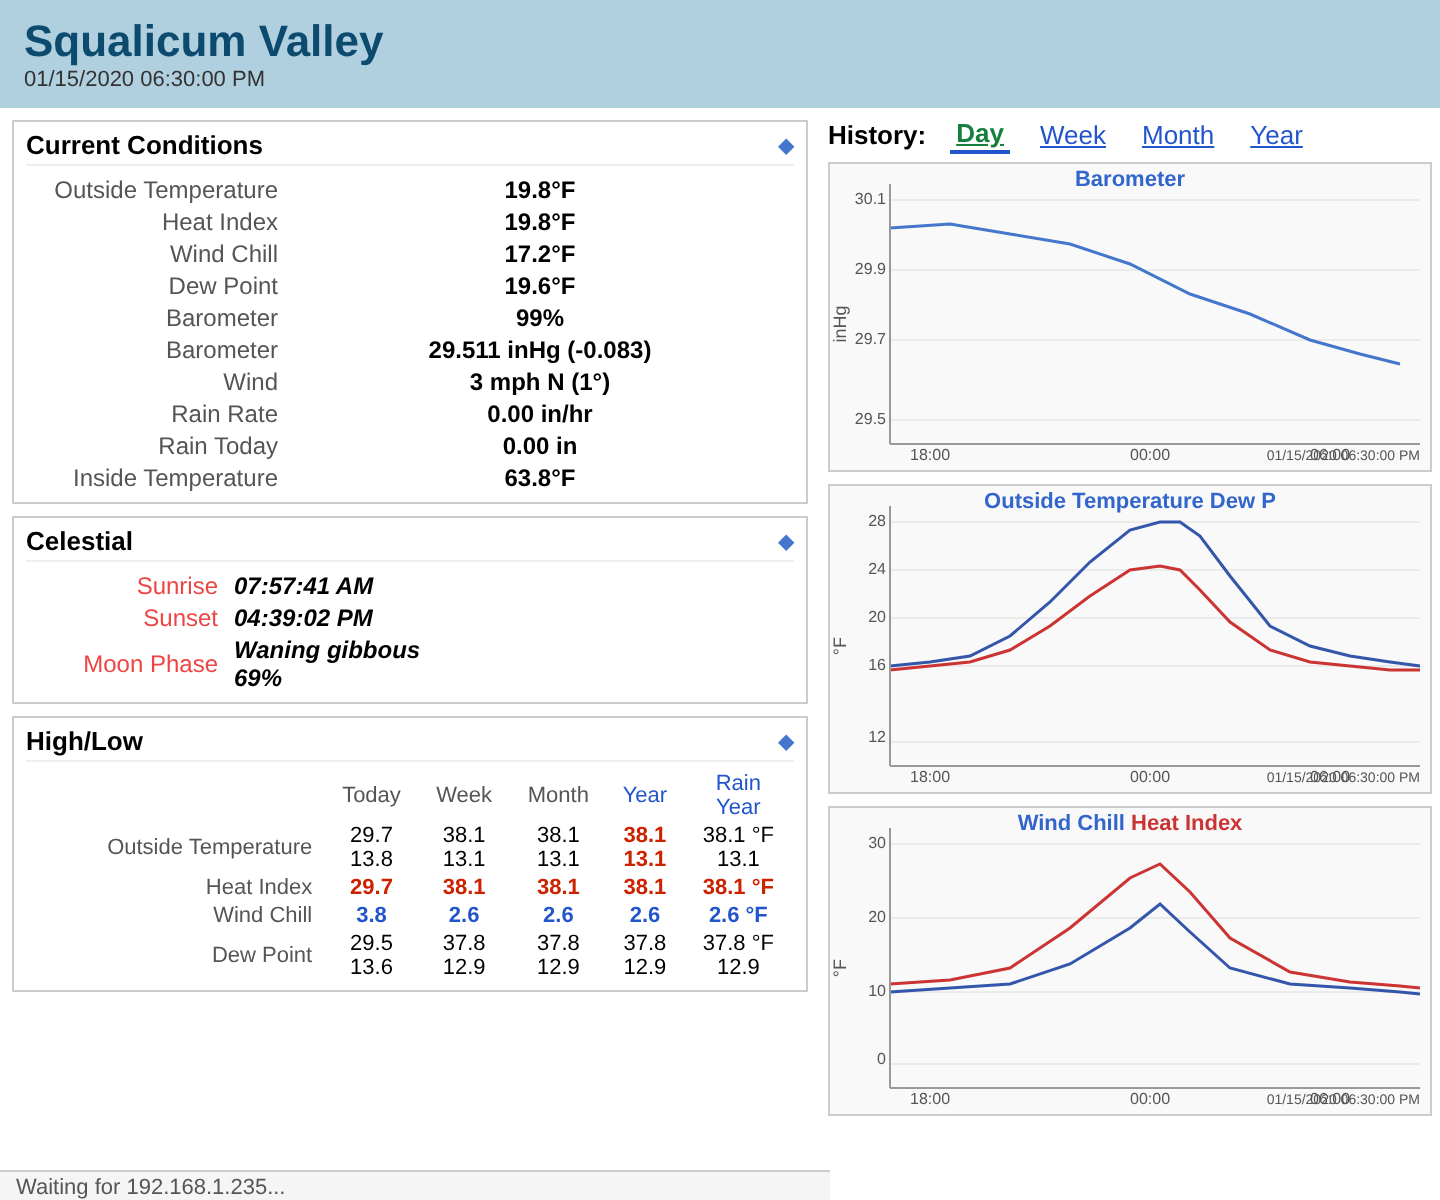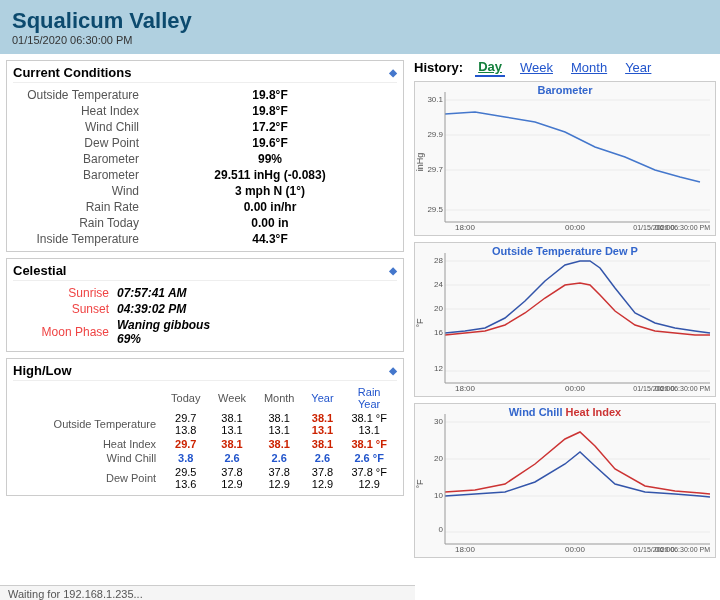--- a/index.html
+++ b/index.html
@@ -110,21 +110,21 @@
             <tr>
               <td>Rain Rate</td>
               <td>0.00 in/hr</td>
             </tr>
             <tr>
               <td>Rain Today</td>
               <td>0.00 in</td>
             </tr>
             <tr>
               <td>Inside Temperature</td>
-              <td>44.3°F</td>
+              <td>63.8°F</td>
             </tr>
           </tbody>
       </table>
     </div>
 
     <div class="section">
       <div class="section-header">
         <span>Celestial</span>
         <span class="diamond">◆</span>
       </div>

